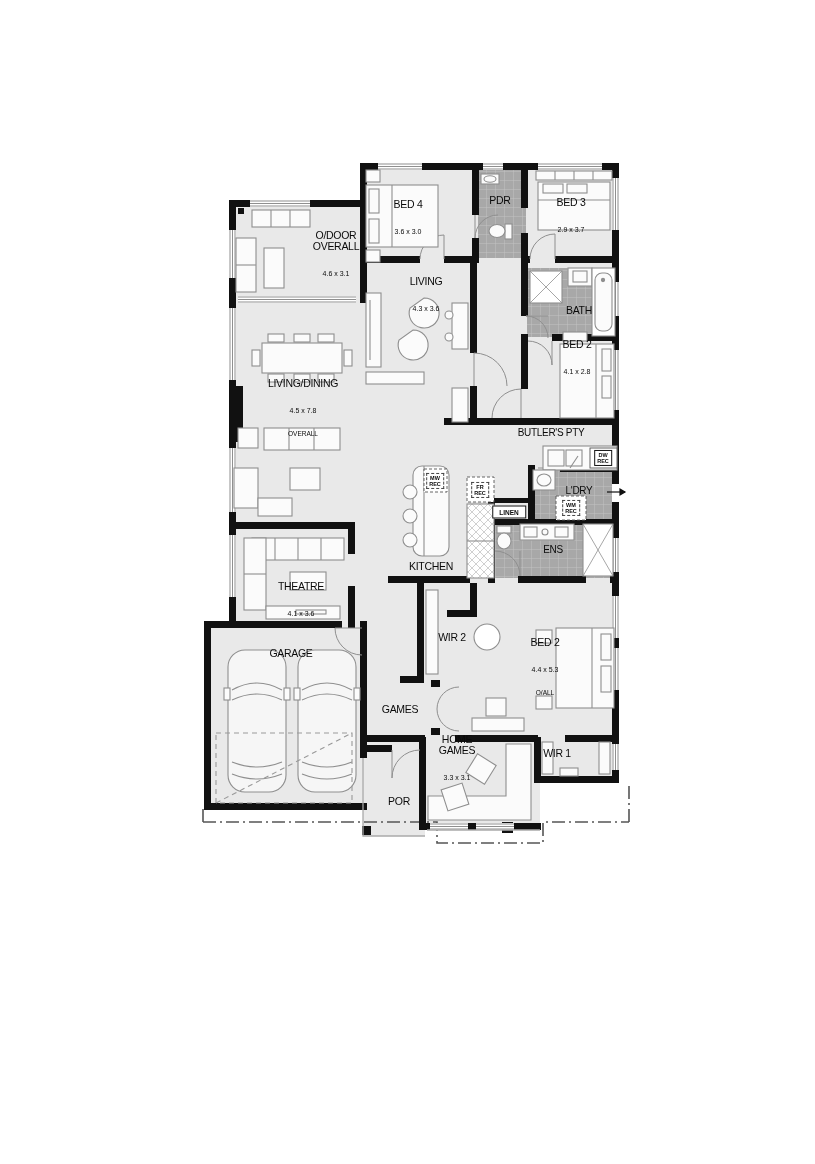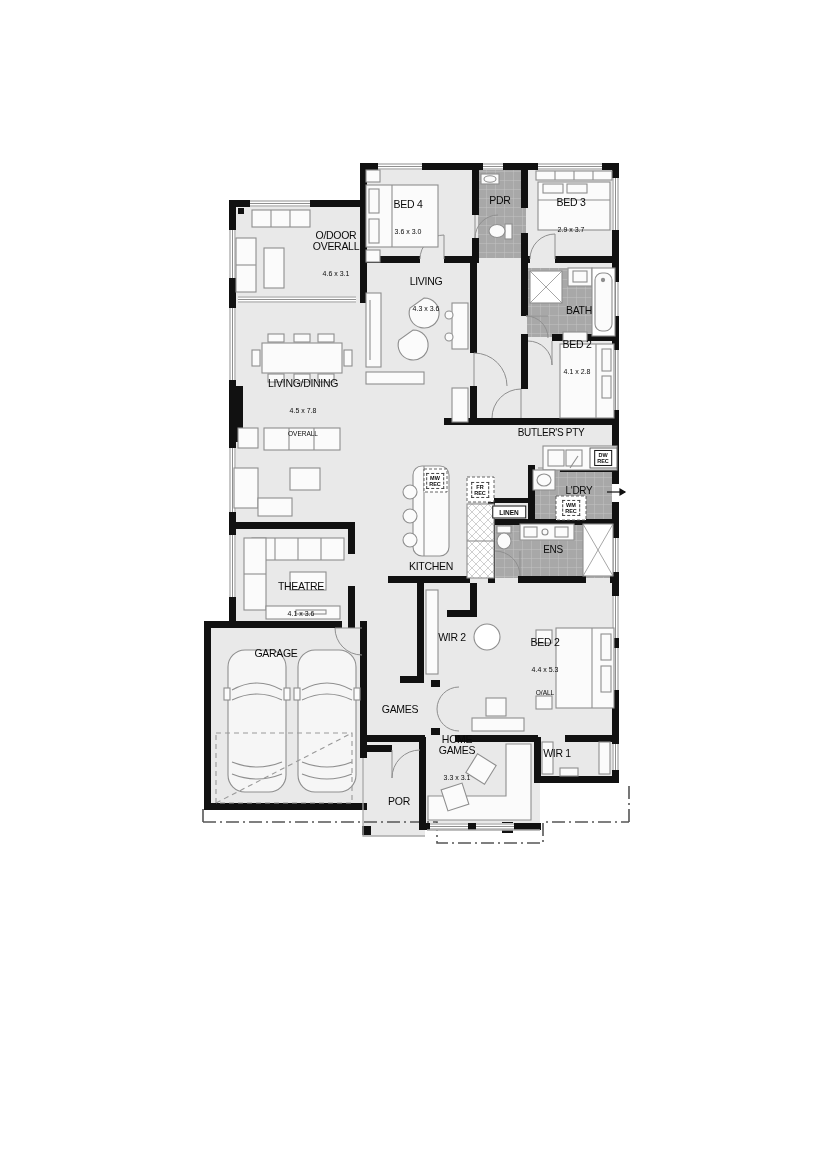--- a/index.html
+++ b/index.html
@@ -446,21 +446,21 @@
   <span class="rdims">4.1 x 3.6</span>
 </div>
 <div class="lbl" style="left:452px;top:637px">
   <span class="rname">WIR 2</span>
 </div>
 <div class="lbl" style="left:545px;top:667px">
   <span class="rname">BED 2</span>
   <span class="rdims">4.4 x 5.3</span>
   <span class="rsub">O/ALL</span>
 </div>
-<div class="lbl" style="left:276px;top:653px">
+<div class="lbl" style="left:291px;top:653px">
   <span class="rname">GARAGE</span>
 </div>
 <div class="lbl" style="left:400px;top:709px">
   <span class="rname">GAMES</span>
 </div>
 <div class="lbl" style="left:457px;top:757px">
   <span class="rname">HOME
 GAMES</span>
   <span class="rdims">3.3 x 3.1</span>
 </div>

